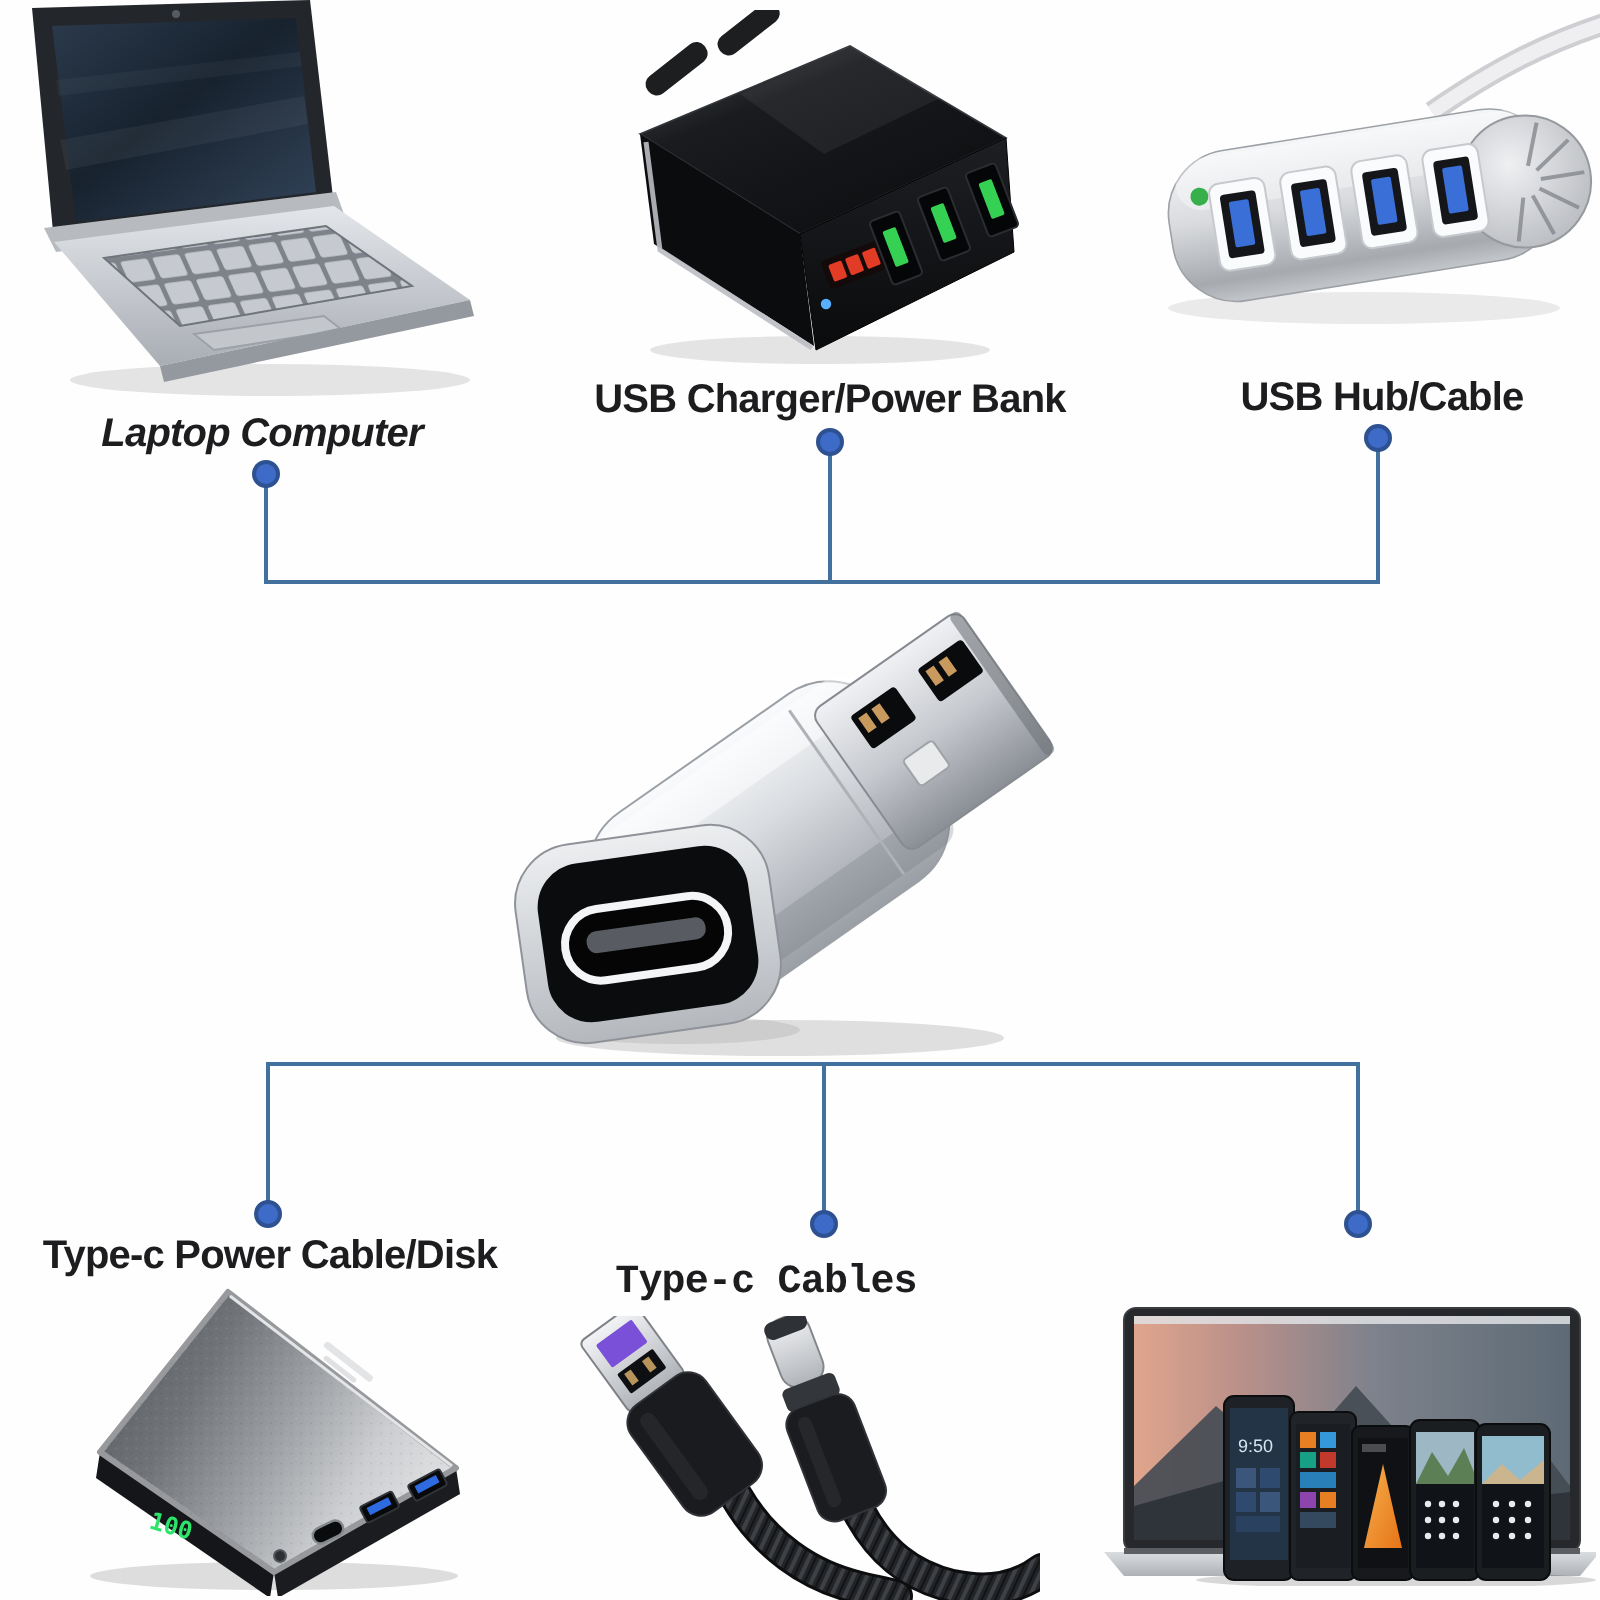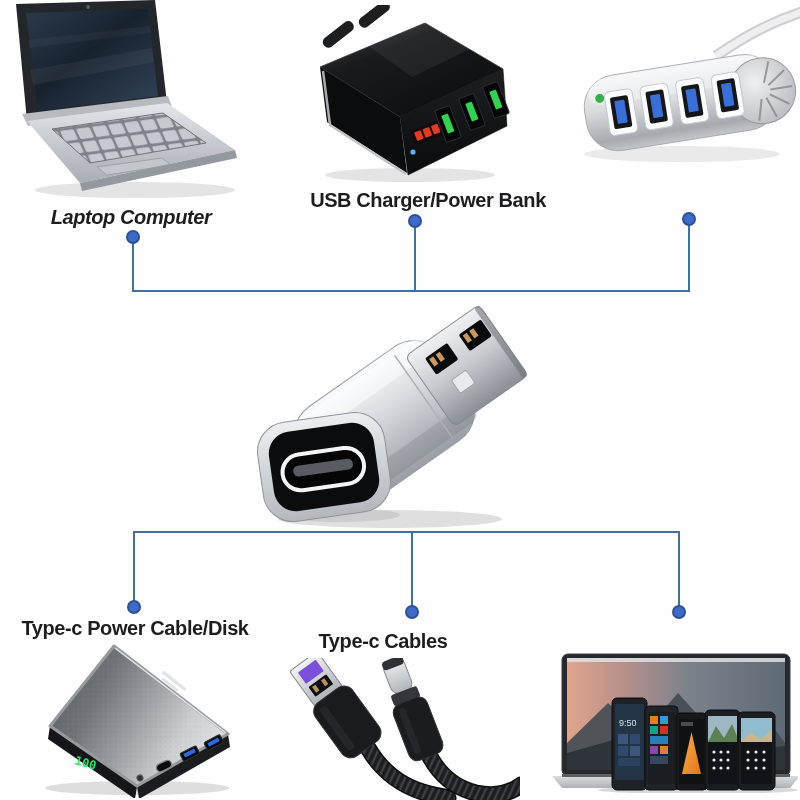--- a/index.html
+++ b/index.html
@@ -350,23 +350,24 @@
           <circle cx="208" cy="112" r="1.6"></circle>
           <circle cx="216" cy="112" r="1.6"></circle>
         <circle cx="200" cy="120" r="1.6"></circle>
           <circle cx="208" cy="120" r="1.6"></circle>
           <circle cx="216" cy="120" r="1.6"></circle>
         </g>
     </g>
   </svg>
 
   <div class="lbl" style="left:131px;top:206px;font-style:italic;">Laptop Computer</div>
-  <div class="lbl" style="left:428px;top:189px;">USB Charger/Power Bank</div>
+  <div class="lbl" style="left:415px;top:189px;">USB Charger/Power Bank</div>
+  <div class="lbl" style="left:691px;top:188px;">USB Hub/Cable</div>
   <div class="lbl" style="left:135px;top:617px;">Type-c Power Cable/Disk</div>
-  <div class="lbl" style="left:383px;top:630px;">Type-c Cables</div>
+  <div class="lbl" style="left:383px;top:630px;font-family:Liberation Mono, monospace;">Type-c Cables</div>
 
   <div class="line" style="left:132px;top:290px;width:558px;height:2px;"></div>
   <div class="line" style="left:132px;top:238px;width:2px;height:53px;"></div>
   <div class="line" style="left:414px;top:222px;width:2px;height:69px;"></div>
   <div class="line" style="left:688px;top:220px;width:2px;height:71px;"></div>
   <div class="line" style="left:133px;top:531px;width:547px;height:2px;"></div>
   <div class="line" style="left:133px;top:531px;width:2px;height:72px;"></div>
   <div class="line" style="left:411px;top:531px;width:2px;height:76px;"></div>
   <div class="line" style="left:678px;top:531px;width:2px;height:76px;"></div>
 

